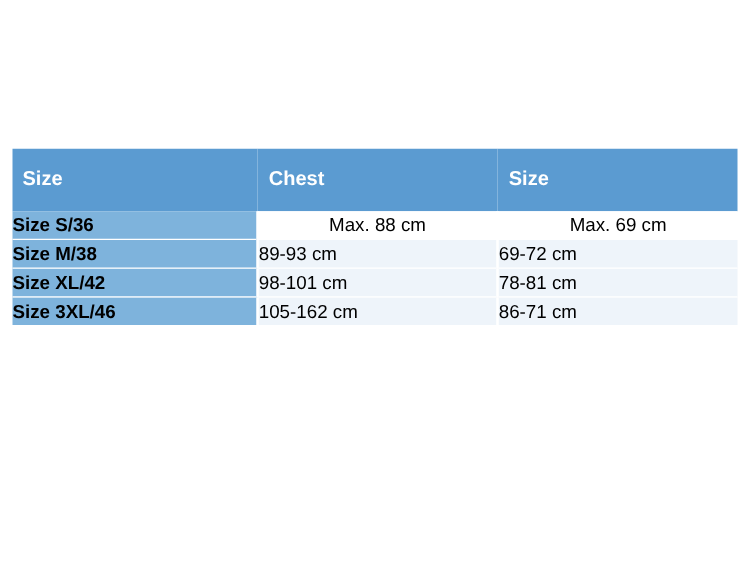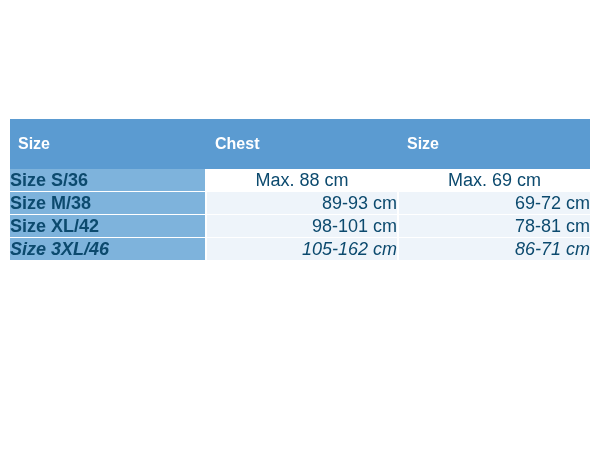--- a/index.html
+++ b/index.html
@@ -52,22 +52,22 @@
     border: none;
   }
   tr.head-row th.th-chest,
   tr.head-row th.th-waist {
     padding-left: 9px;
   }
 
   
   tbody tr td {
     height: 22px;
-    font-size: 18px;
-    color: #0c4a6e;
+    font-size: 15px;
+    color: #000000;
     vertical-align: middle;
     border-bottom: 1px solid #ffffff;
   }
   td.cell-size {
     background: #7eb3dc;
     font-weight: bold;
     padding-left: 8px;
     border-right: 2px solid #ffffff;
   }
   td.cell-val {
@@ -75,25 +75,23 @@
   }
   td.cell-chest {
     border-right: 2px solid #ffffff;
   }
   tbody tr.row-odd td.cell-val {
     background: #ffffff;
     text-align: center;
   }
   tbody tr.row-even td.cell-val {
     background: #eef4fa;
-    text-align: right;
   }
   tbody tr:last-child td {
     border-bottom: none;
-    font-style: italic;
   }
 </style>
 </head>
 <body>
 
 <div class="page">
   <div class="size-table-wrap">
     <table class="size-table">
       <colgroup>
         <col class="c-size">

